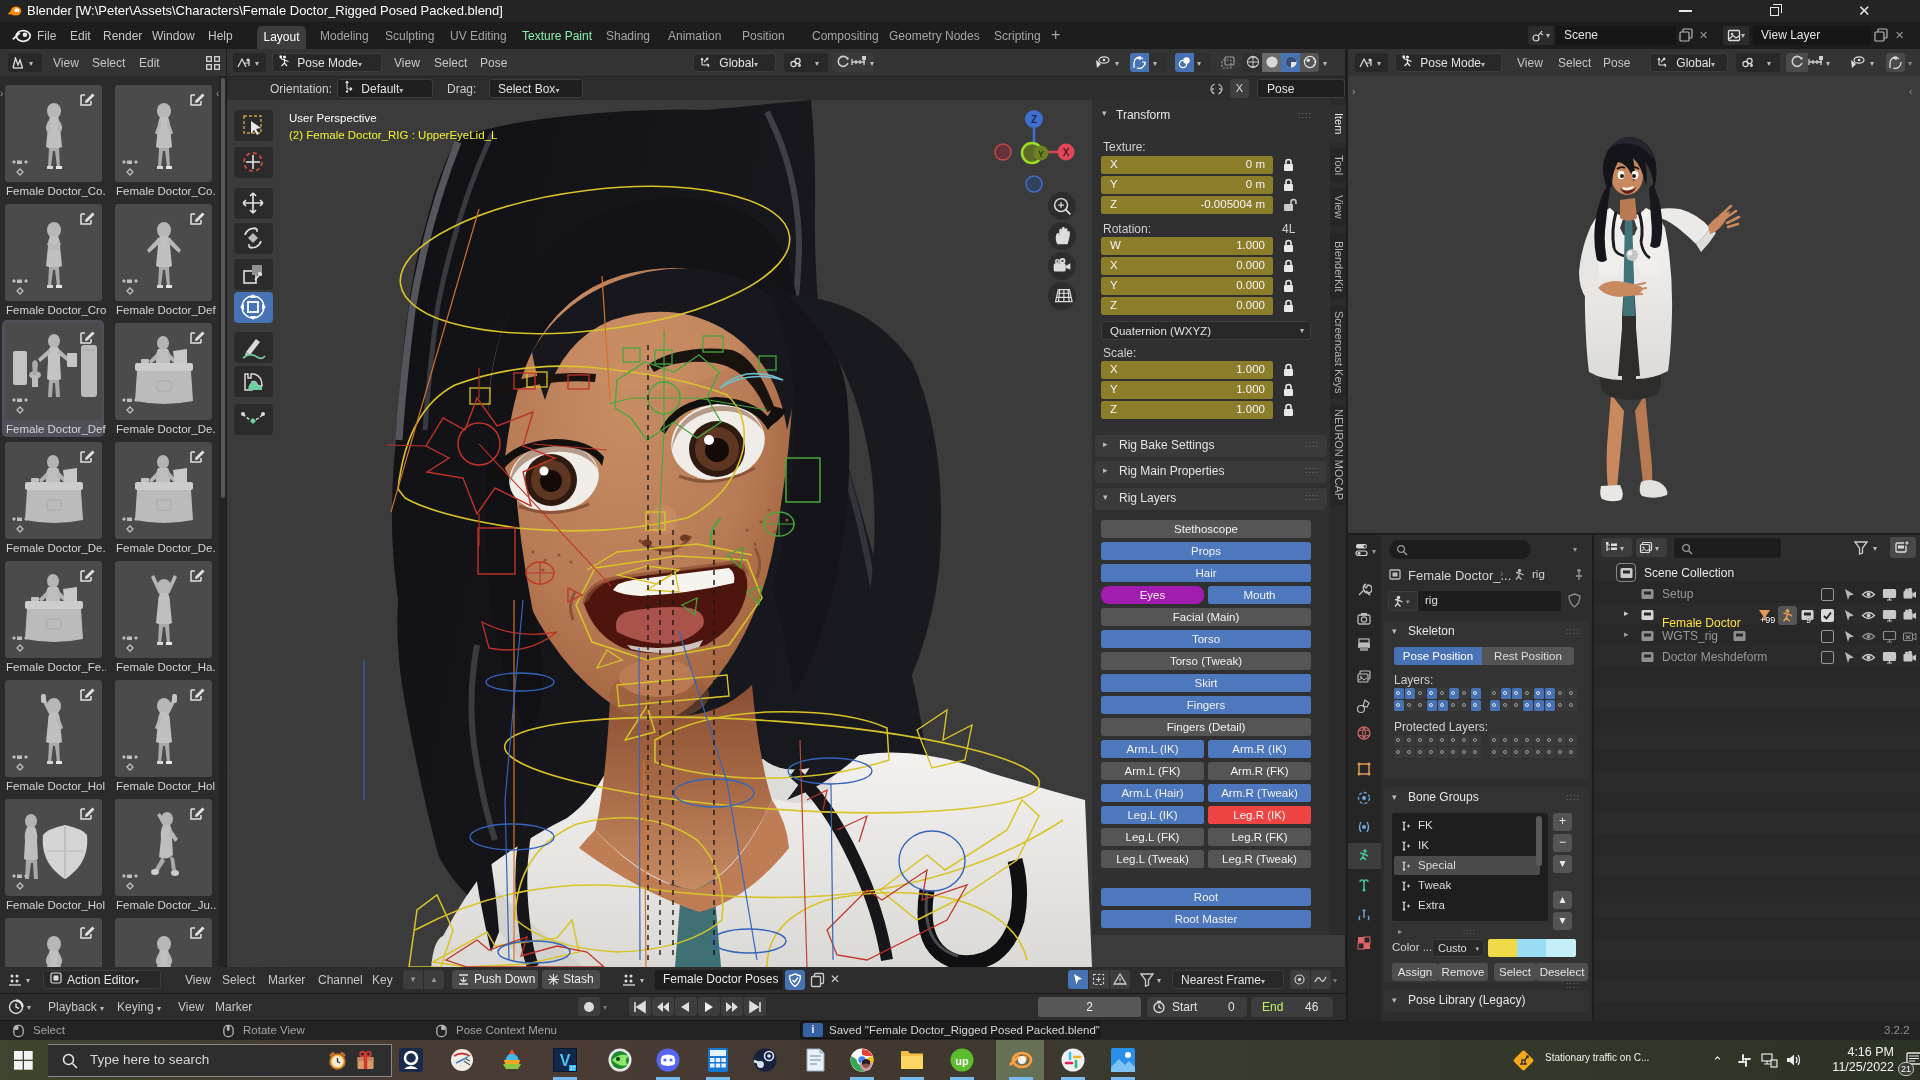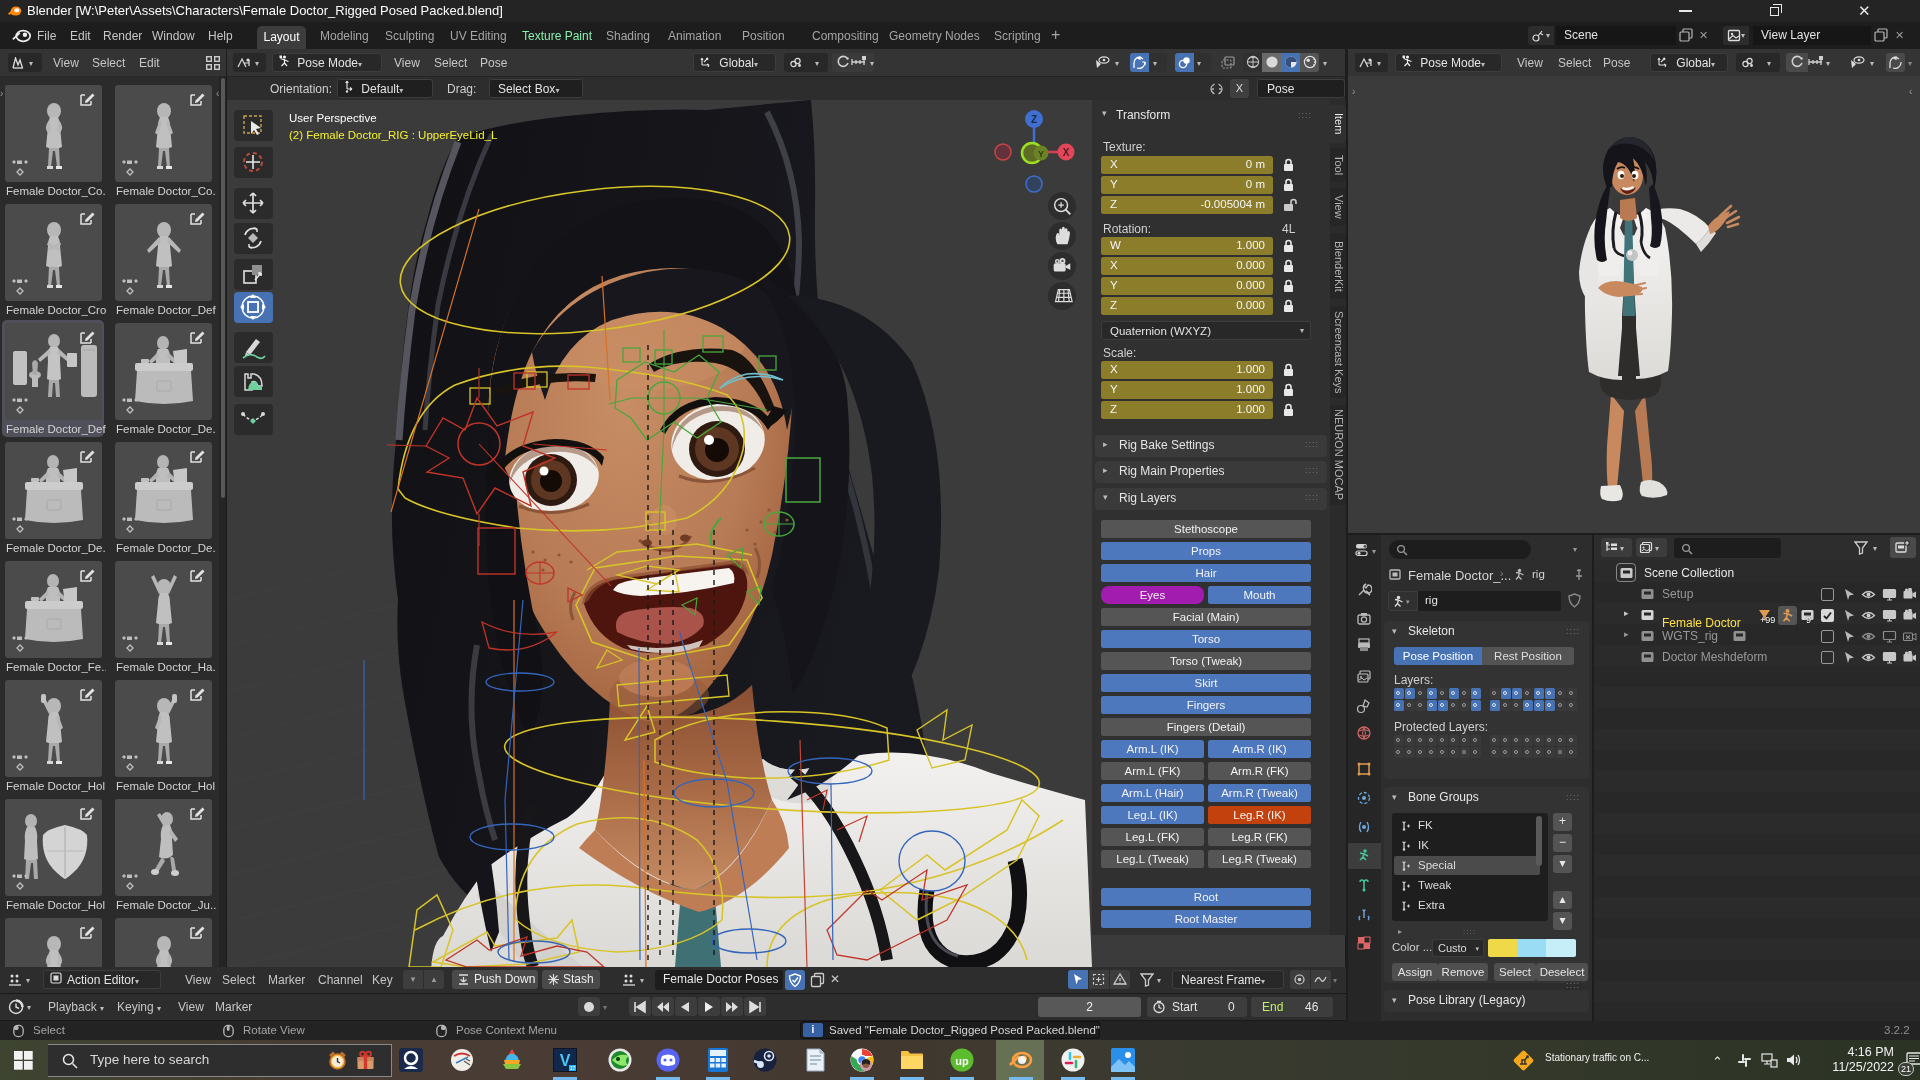--- a/index.html
+++ b/index.html
@@ -910,21 +910,21 @@
       <div class="abs" style="left:9px;top:574px;width:210px;height:18px;background:#4d78be;border-radius:2.5px;color:#f2f2f2;font-size:11.5px;text-align:center;line-height:18px;white-space:nowrap;overflow:hidden">Skirt</div>
       <div class="abs" style="left:9px;top:596px;width:210px;height:18px;background:#4d78be;border-radius:2.5px;color:#f2f2f2;font-size:11.5px;text-align:center;line-height:18px;white-space:nowrap;overflow:hidden">Fingers</div>
       <div class="abs" style="left:9px;top:618px;width:210px;height:18px;background:#555555;border-radius:2.5px;color:#f2f2f2;font-size:11.5px;text-align:center;line-height:18px;white-space:nowrap;overflow:hidden">Fingers (Detail)</div>
       <div class="abs" style="left:9px;top:640px;width:103px;height:18px;background:#4d78be;border-radius:2.5px;color:#f2f2f2;font-size:11.5px;text-align:center;line-height:18px;white-space:nowrap;overflow:hidden">Arm.L (IK)</div>
       <div class="abs" style="left:116px;top:640px;width:103px;height:18px;background:#4d78be;border-radius:2.5px;color:#f2f2f2;font-size:11.5px;text-align:center;line-height:18px;white-space:nowrap;overflow:hidden">Arm.R (IK)</div>
       <div class="abs" style="left:9px;top:662px;width:103px;height:18px;background:#555555;border-radius:2.5px;color:#f2f2f2;font-size:11.5px;text-align:center;line-height:18px;white-space:nowrap;overflow:hidden">Arm.L (FK)</div>
       <div class="abs" style="left:116px;top:662px;width:103px;height:18px;background:#555555;border-radius:2.5px;color:#f2f2f2;font-size:11.5px;text-align:center;line-height:18px;white-space:nowrap;overflow:hidden">Arm.R (FK)</div>
       <div class="abs" style="left:9px;top:684px;width:103px;height:18px;background:#4d78be;border-radius:2.5px;color:#f2f2f2;font-size:11.5px;text-align:center;line-height:18px;white-space:nowrap;overflow:hidden">Arm.L (Hair)</div>
       <div class="abs" style="left:116px;top:684px;width:103px;height:18px;background:#4d78be;border-radius:2.5px;color:#f2f2f2;font-size:11.5px;text-align:center;line-height:18px;white-space:nowrap;overflow:hidden">Arm.R (Tweak)</div>
       <div class="abs" style="left:9px;top:706px;width:103px;height:18px;background:#4d78be;border-radius:2.5px;color:#f2f2f2;font-size:11.5px;text-align:center;line-height:18px;white-space:nowrap;overflow:hidden">Leg.L (IK)</div>
-      <div class="abs" style="left:116px;top:706px;width:103px;height:18px;background:#c2410c;border-radius:2.5px;color:#f2f2f2;font-size:11.5px;text-align:center;line-height:18px;white-space:nowrap;overflow:hidden">Leg.R (IK)</div>
+      <div class="abs" style="left:116px;top:706px;width:103px;height:18px;background:#ef4444;border-radius:2.5px;color:#f2f2f2;font-size:11.5px;text-align:center;line-height:18px;white-space:nowrap;overflow:hidden">Leg.R (IK)</div>
       <div class="abs" style="left:9px;top:728px;width:103px;height:18px;background:#555555;border-radius:2.5px;color:#f2f2f2;font-size:11.5px;text-align:center;line-height:18px;white-space:nowrap;overflow:hidden">Leg.L (FK)</div>
       <div class="abs" style="left:116px;top:728px;width:103px;height:18px;background:#555555;border-radius:2.5px;color:#f2f2f2;font-size:11.5px;text-align:center;line-height:18px;white-space:nowrap;overflow:hidden">Leg.R (FK)</div>
       <div class="abs" style="left:9px;top:750px;width:103px;height:18px;background:#555555;border-radius:2.5px;color:#f2f2f2;font-size:11.5px;text-align:center;line-height:18px;white-space:nowrap;overflow:hidden">Leg.L (Tweak)</div>
       <div class="abs" style="left:116px;top:750px;width:103px;height:18px;background:#555555;border-radius:2.5px;color:#f2f2f2;font-size:11.5px;text-align:center;line-height:18px;white-space:nowrap;overflow:hidden">Leg.R (Tweak)</div>
       <div class="abs" style="left:9px;top:788px;width:210px;height:18px;background:#4d78be;border-radius:2.5px;color:#f2f2f2;font-size:11.5px;text-align:center;line-height:18px">Root</div>
       <div class="abs" style="left:9px;top:810px;width:210px;height:18px;background:#4d78be;border-radius:2.5px;color:#f2f2f2;font-size:11.5px;text-align:center;line-height:18px">Root Master</div>
     </div>
     <div class="abs" style="left:1330px;top:100px;width:16px;height:835px;background:#2b2b2b">
       <div class="abs" style="left:0;top:5px;width:16px;height:38px;background:#303030;border-radius:0 4px 4px 0;color:#e8e8e8;font-size:11px;writing-mode:vertical-rl;text-align:center;line-height:15px;white-space:nowrap">Item</div>
       <div class="abs" style="left:0;top:48px;width:16px;height:34px;background:#262626;border-radius:0 4px 4px 0;color:#b5b5b5;font-size:11px;writing-mode:vertical-rl;text-align:center;line-height:15px;white-space:nowrap">Tool</div>

